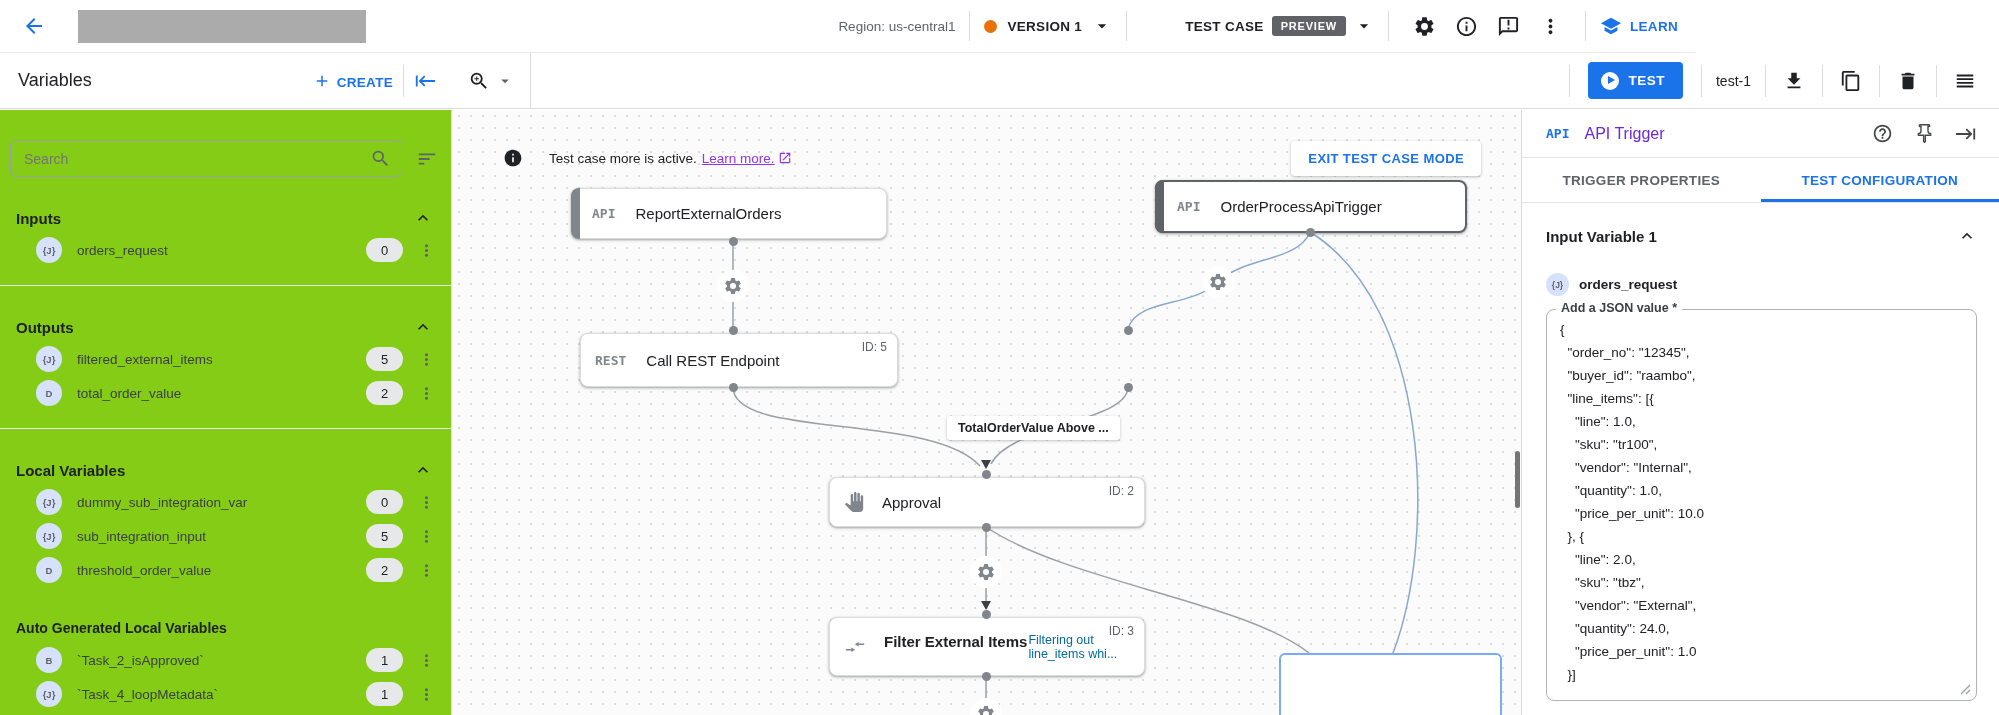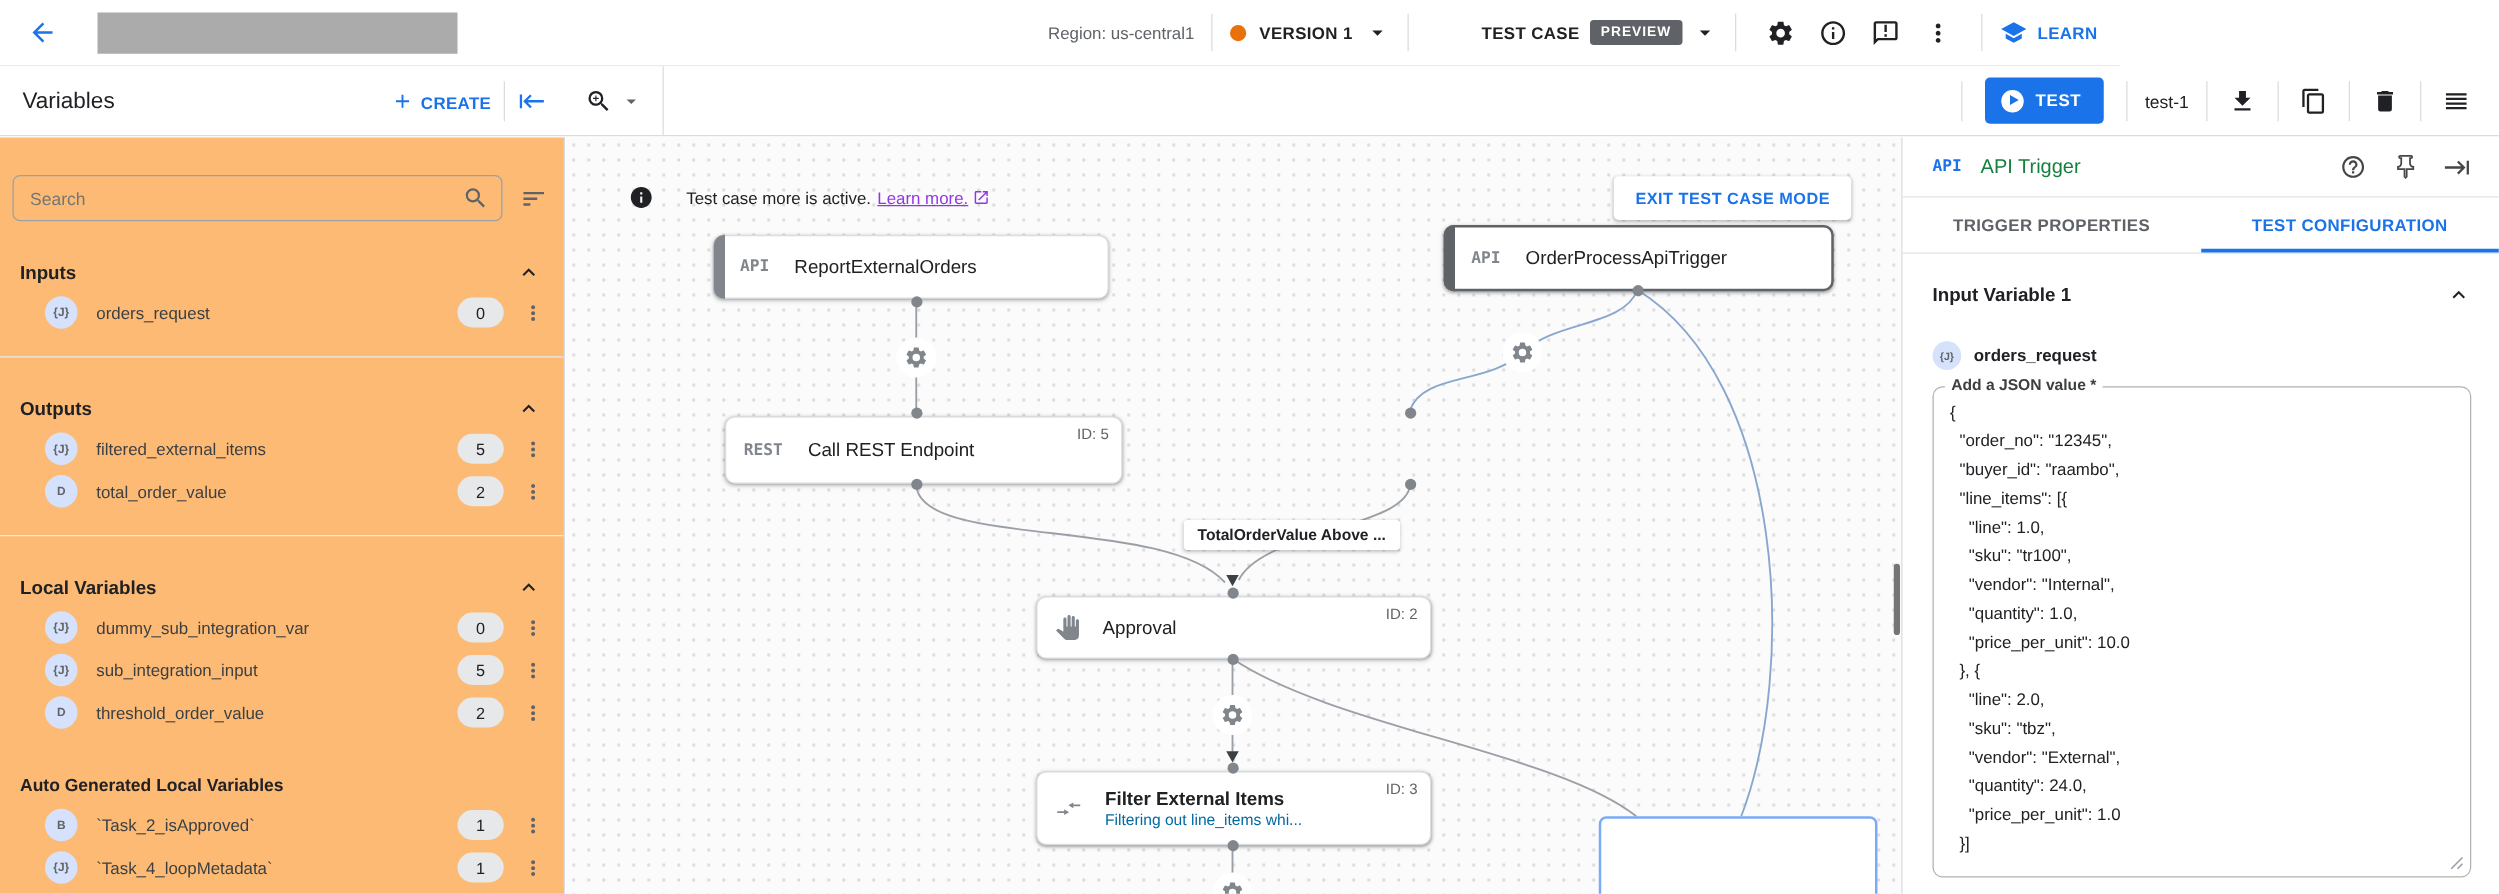--- a/index.html
+++ b/index.html
@@ -42,21 +42,21 @@
   .test-btn { display:flex; align-items:center; gap:9px; background:#1a73e8; color:#fff;
     font-size:13.5px; font-weight:700; letter-spacing:.5px; height:37px; padding:0 18px 0 13px; border-radius:4px; }
   .play-circle { width:18px; height:18px; border-radius:50%; background:#fff; position:relative; }
   .play-circle::after { content:""; position:absolute; left:7px; top:4.5px;
     border-left:7px solid #1a73e8; border-top:4.5px solid transparent; border-bottom:4.5px solid transparent; }
   .test-name { font-size:14px; color:#202124; padding:0 6px; }
   .tb-icon { width:40px; height:40px; display:flex; align-items:center; justify-content:center; color:#202124; }
   .tb-right .tb-sep { margin:0 8px; }
 
   
-  .sidebar { position:absolute; left:0; top:110px; width:452px; height:605px; background:#fdba74;
+  .sidebar { position:absolute; left:0; top:110px; width:452px; height:605px; background:#84cc16;
     border-right:1px solid #dadce0; overflow:hidden; }
   .search-row { display:flex; align-items:center; margin:30px 8px 0 10px; gap:9px; }
   .search-box { flex:1; height:37px; border:1px solid #9aa0a6; border-radius:6px;
     display:flex; align-items:center; padding:0 10px 0 13px; }
   .search-box input { flex:1; border:none; outline:none; font-family:inherit; font-size:14px; color:#5f6368; background:transparent; }
   .search-icon { color:#5f6368; }
   .sort-btn { color:#5f6368; width:32px; height:32px; display:flex; align-items:center; justify-content:center; }
   .sec-header { display:flex; align-items:center; margin:26px 18px 0 16px; font-size:15px; font-weight:700; height:30px; }
   .sec-header.small { font-size:14px; }
   .sec-header .chev { margin-left:auto; color:#202124; }
@@ -91,42 +91,42 @@
     display:flex; align-items:center; padding:0 14px; }
   .node.trigger { padding-left:20px; }
   .node.trigger::before { content:""; position:absolute; left:-1px; top:-1px; bottom:-1px; width:9px;
     background:#80868b; border-radius:8px 0 0 8px; }
   .node.selected { border:2px solid #5f6368; }
   .node.selected::before { background:#5f6368; left:-2px; top:-2px; bottom:-2px; }
   .node-badge { font-family:"DejaVu Sans Mono", monospace; font-weight:700; font-size:13px; color:#80868b; margin-right:20px; }
   .node-title { font-size:15px; color:#202124; white-space:nowrap; }
   .node-id { position:absolute; top:6px; right:10px; font-size:12px; color:#5f6368; }
   .node-icon { color:#80868b; margin-right:18px; flex:none; }
-  .node-lines { display:flex; flex-direction:column; gap:1px; }
+  .node-lines { display:flex; flex-direction:row; gap:1px; }
   .node-sub { font-size:12.5px; color:#0369a1; }
   .filter-title { font-weight:700; }
 
   .gear-chip { position:absolute; width:32px; height:32px; border-radius:50%; background:#fff;
     display:flex; align-items:center; justify-content:center; color:#80868b; }
   .port { position:absolute; width:9px; height:9px; border-radius:50%; background:#80868b; }
 
   .edge-label { position:absolute; left:494px; top:306px; background:#fff; padding:5px 11px;
     font-size:12.5px; font-weight:700; color:#202124; border-radius:3px;
     box-shadow:0 1px 3px rgba(60,64,67,.3); white-space:nowrap; }
 
   .subnode { position:absolute; left:826px; top:543px; width:223px; height:80px; background:#fff;
     border:2px solid #7baaf7; border-radius:6px; }
   .scroll-thumb { position:absolute; right:1px; top:341px; width:5px; height:57px; background:#757575; border-radius:3px; }
 
   
   .panel { position:absolute; right:0; top:110px; width:478px; height:605px; background:#fff;
     border-left:1px solid #dadce0; }
   .panel-header { height:48px; display:flex; align-items:center; padding:0 14px 0 24px; border-bottom:1px solid #e4e4e7; }
   .panel-api { font-family:"DejaVu Sans Mono", monospace; font-weight:700; font-size:13px; color:#1a73e8; margin-right:15px; }
-  .panel-title { font-size:16px; color:#15803d; }
+  .panel-title { font-size:16px; color:#6d28d9; }
   .panel-icons { margin-left:auto; display:flex; align-items:center; gap:4px; }
   .panel-icons .icon-btn { width:38px; height:38px; color:#444746; }
   .collapse-right { color:#1a73e8; }
   .panel-tabs { height:45px; display:flex; border-bottom:1px solid #e4e4e7; }
   .tab { flex:1; display:flex; align-items:center; justify-content:center; font-size:13.5px;
     font-weight:700; letter-spacing:.3px; color:#5f6368; position:relative; }
   .tab.active { color:#1a73e8; }
   .tab.active::after { content:""; position:absolute; left:0; right:0; bottom:0; height:3px; background:#1a73e8; }
   .panel-body { padding:0 22px 0 24px; }
   .iv-header { display:flex; align-items:center; margin-top:18px; height:30px; font-size:15px; font-weight:700; }

